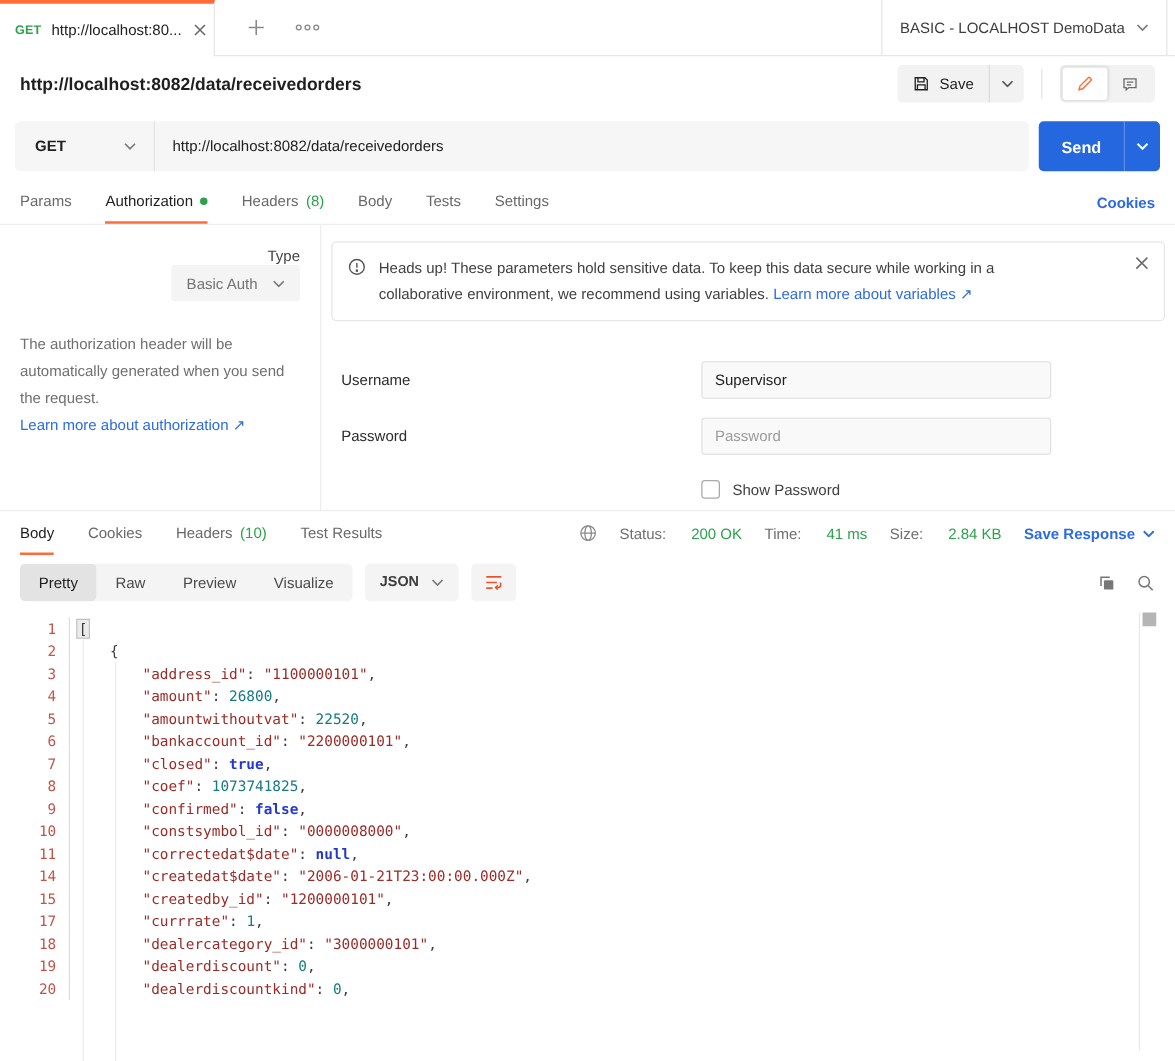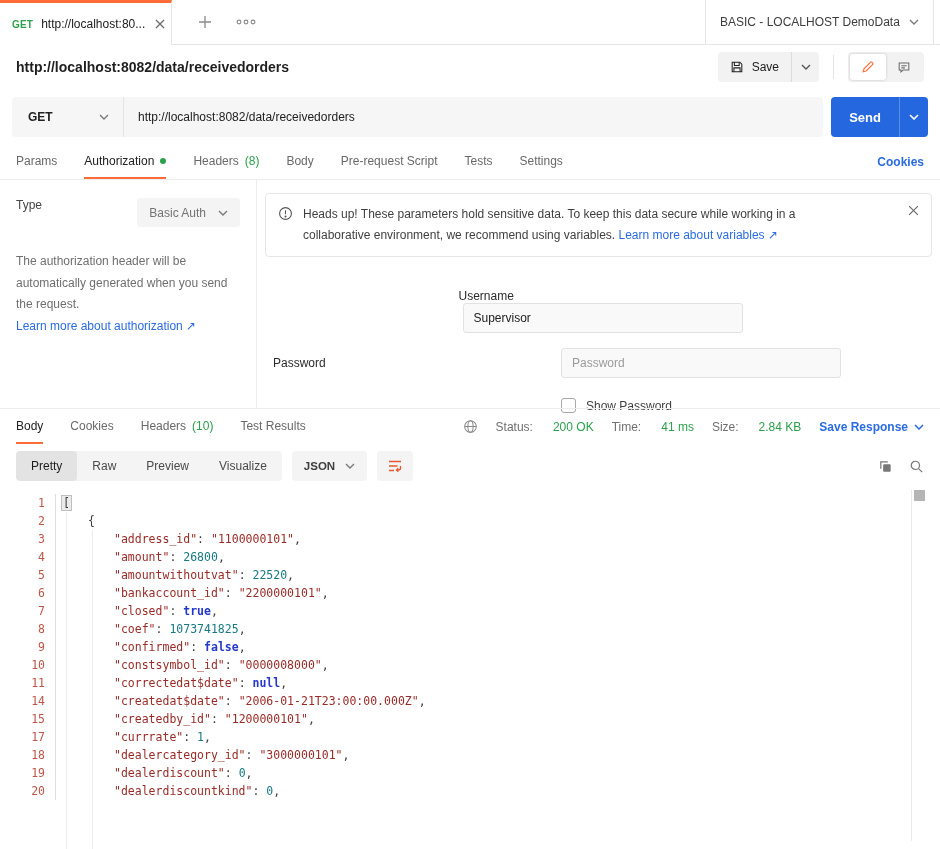--- a/index.html
+++ b/index.html
@@ -58,33 +58,33 @@
             border-bottom:1px solid var(--border-lt);}
   .rtab{display:flex; align-items:center; gap:6px; color:#696969; border-bottom:2px solid transparent; cursor:pointer;}
   .rtab.active{color:#212121; border-bottom-color:var(--accent);}
   .dot{width:6px; height:6px; border-radius:50%; background:var(--green);}
   .count{color:var(--green);}
   .cookies-link{margin-left:auto; align-self:center; color:var(--link); font-weight:600; cursor:pointer;}
 
   
   .auth{height:228px; flex:0 0 228px; display:flex;}
   .auth-left{width:257px; flex:0 0 257px; border-right:1px solid var(--border-lt); padding:18px 16px 0 16px;}
-  .type-row{display:flex; align-items:flex-start; justify-content:space-between;}
+  .type-row{display:flex; align-items:flex-end; justify-content:space-between;flex-direction:column;}
   .type-label{color:#444;}
   .type-select{background:#f4f4f4; border-radius:3px; height:29px; display:flex; align-items:center; gap:12px;
                padding:0 12px; color:#737373; cursor:pointer;}
   .auth-help{margin-top:24px; width:230px; color:#6f6f6f; line-height:1.8;}
   .auth-link,.banner-link{color:var(--link); text-decoration:none; cursor:pointer;}
   .auth-right{flex:1; padding:13px 8px 0 8px;}
   .banner{border:1px solid var(--border); border-radius:4px; display:flex; gap:10px; padding:10px 34px 10px 12px;
           position:relative; color:#3f3f3f; line-height:1.75;}
   .banner-icon{color:#555; margin-top:2px;}
   .banner-x{position:absolute; right:12px; top:11px; color:#6b6b6b; cursor:pointer;}
   .form-row{display:flex; align-items:center; padding-left:8px;}
-  .form-row.u{margin-top:32px;flex-direction:column;} .form-row.p{margin-top:15px;} .form-row.s{margin-top:20px;}
+  .form-row.u{margin-top:32px;} .form-row.p{margin-top:15px;} .form-row.s{margin-top:20px;}
   .form-label{width:288px; color:#2b2b2b;}
   .form-input{width:280px; height:30px; background:#f9f9f9; border:1px solid #e2e2e2; border-radius:3px;
               padding:0 10px; font:12px "Liberation Sans","DejaVu Sans",sans-serif; color:#212121; outline:none;}
   .form-input::placeholder{color:#9b9b9b;}
   .checkbox{width:15px; height:15px; border:1px solid #a9a9a9; border-radius:3px; background:#fff; cursor:pointer;}
   .cb-label{margin-left:10px; color:#404040;}
 
   
   .resp-meta{height:36px; flex:0 0 36px; display:flex; align-items:stretch; padding:0 16px; gap:27px;
              border-top:1px solid var(--border-lt);}
@@ -228,23 +228,20 @@
       <span class="dot"></span>
   </div>
   <div class="rtab">
     <span>Headers</span>
       <span class="count">(8)</span>
   </div>
   <div class="rtab">
       <span>Body</span>
     </div>
   <div class="rtab">
-      <span>Pre-request Script</span>
-    </div>
-  <div class="rtab">
       <span>Tests</span>
     </div>
   <div class="rtab">
       <span>Settings</span>
     </div>
   <div class="cookies-link">Cookies</div>
 </div>
 
 <div class="auth">
   <div class="auth-left">

